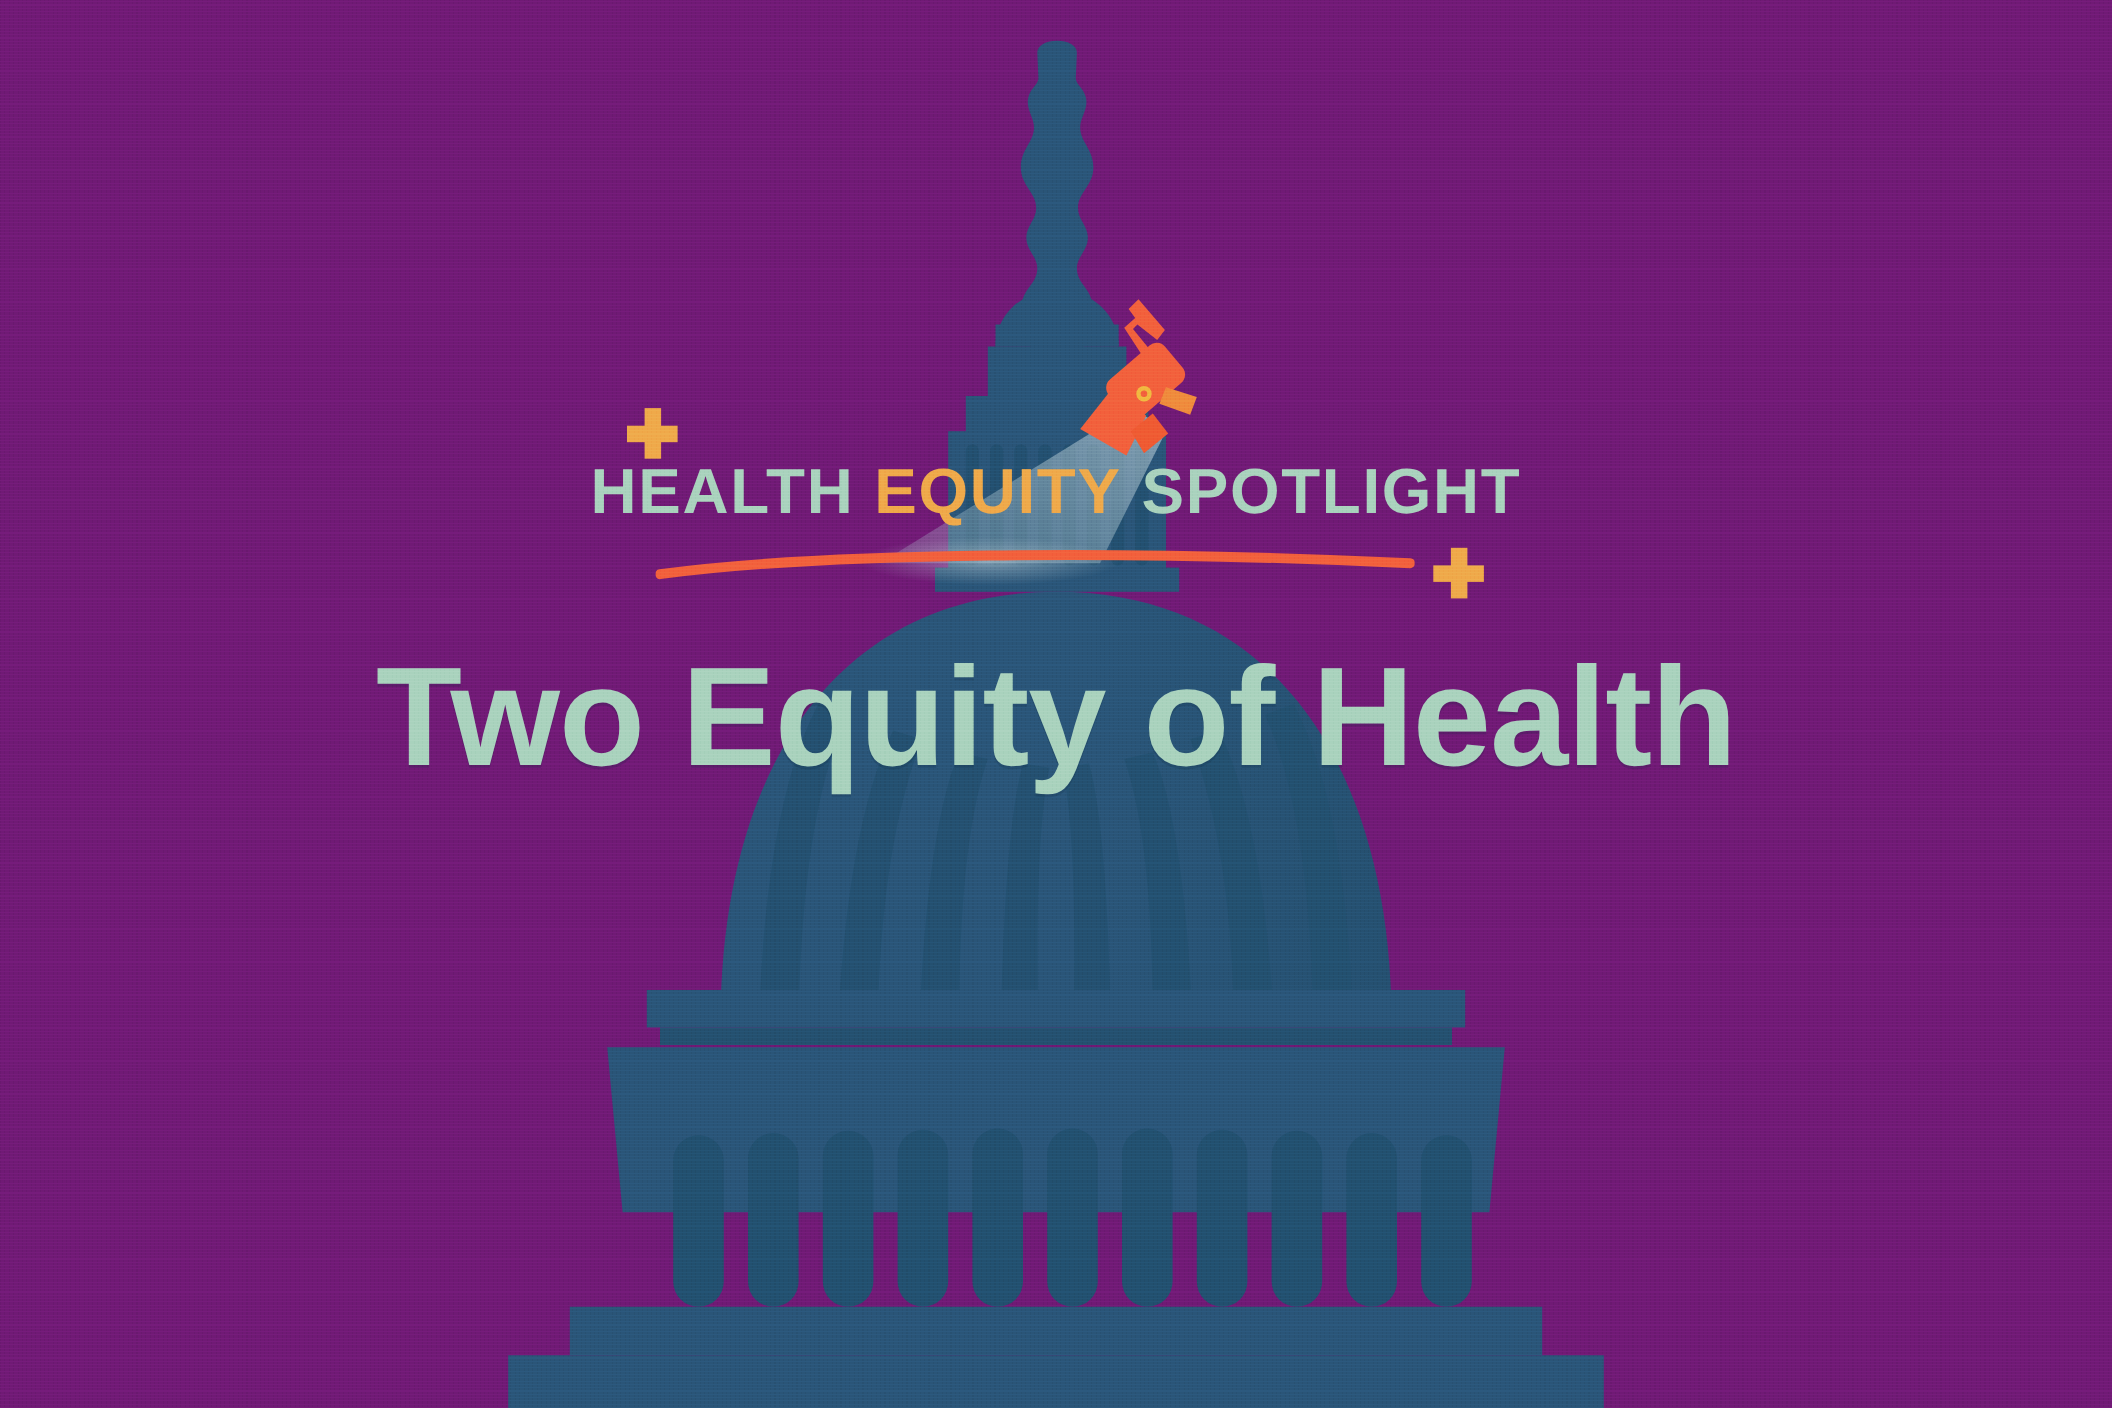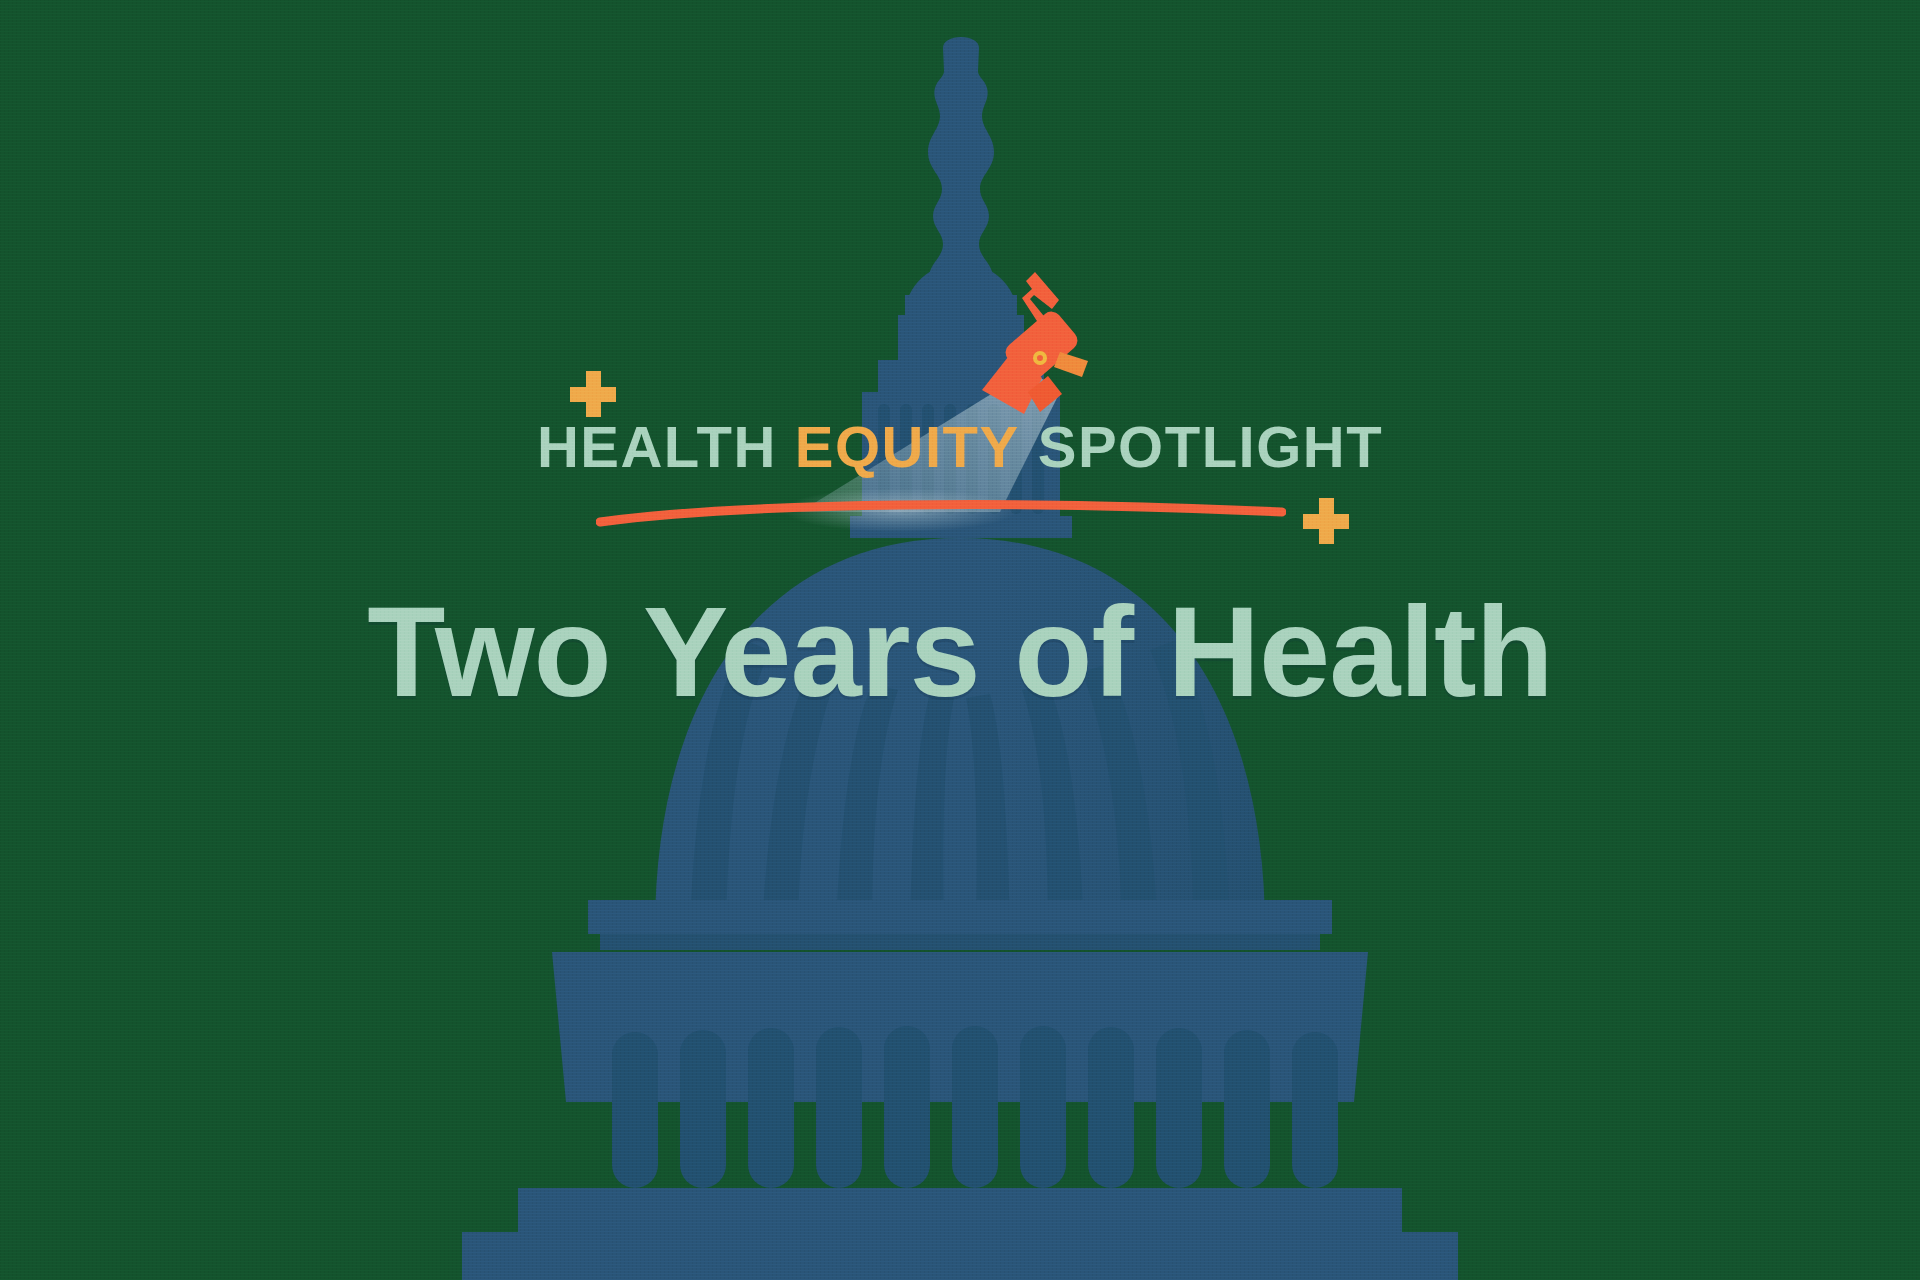--- a/index.html
+++ b/index.html
@@ -7,21 +7,21 @@
   html, body {
     width:1920px; height:1280px;
     overflow:hidden;
     background:#1d4764;
     font-family:"Liberation Sans", sans-serif;
   }
 
   #poster {
     position:relative;
     width:1920px; height:1280px;
-    background:#14532d;
+    background:#701a75;
     overflow:hidden;
   }
 
   
   #grain {
     position:absolute; inset:0;
     pointer-events:none;
     opacity:.055;
     background-image:
       repeating-linear-gradient(0deg, rgba(255,255,255,.9) 0 1px, transparent 1px 3px),
@@ -231,17 +231,17 @@
     <div id="logo-wordmark">
       <span class="w-health">HEALTH</span><span class="sp"></span><span class="w-equity">EQUITY</span><span class="sp"></span><span class="w-spotlight">SPOTLIGHT</span>
     </div>
   </div>
 
   <svg id="logo-underline" viewBox="0 0 690 40" preserveAspectRatio="none" aria-hidden="true">
     <path d="M4 30 C150 10 430 8 686 20" fill="none" stroke="#f2603c" stroke-width="9" stroke-linecap="round"></path>
   </svg>
 
   <div id="headline">
-    <div class="line">Two Years of Health</div>
+    <div class="line">Two Equity of Health</div>
   </div>
 
   <div id="grain"></div>
 </div>
 
 </body></html>

